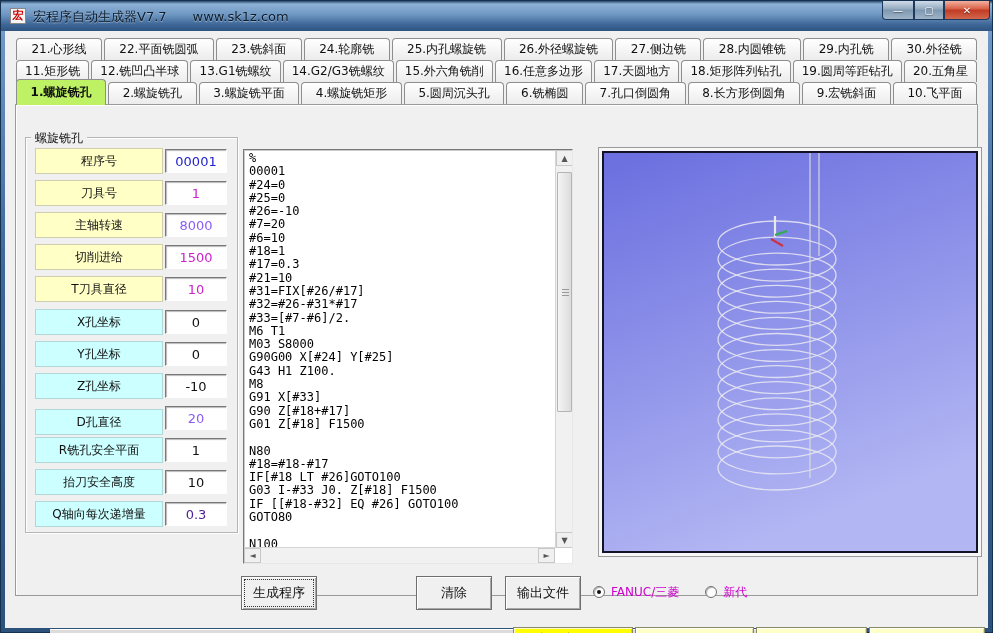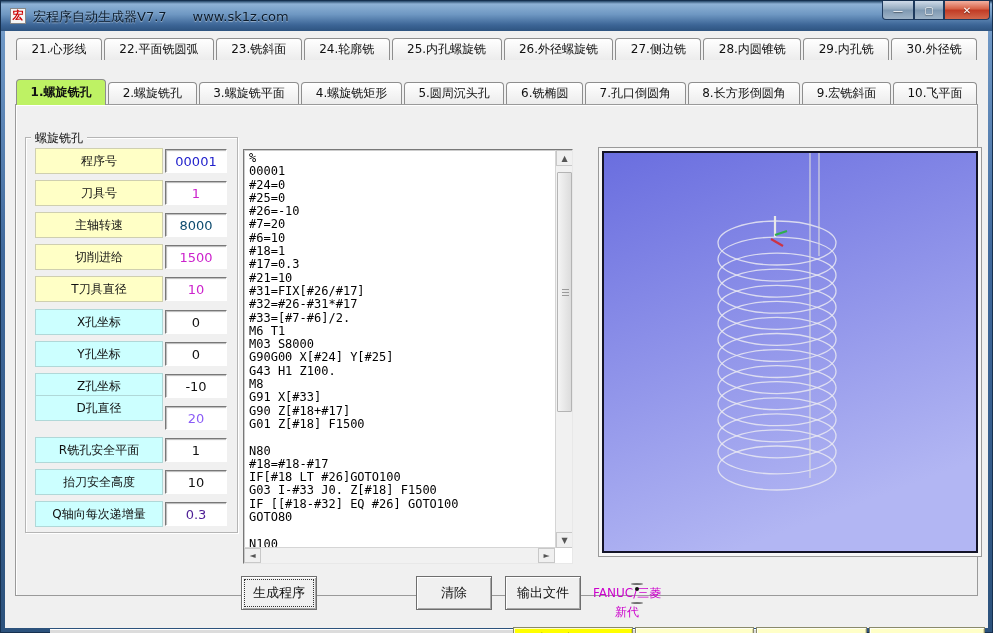--- a/index.html
+++ b/index.html
@@ -56,21 +56,21 @@
   .sb-btn { position:absolute; width:17px; height:16px; background:#f0f0f0; border:1px solid #c8c8c8;
     display:flex; align-items:center; justify-content:center; font-size:8px; color:#555; }
   .sb-thumb { position:absolute; left:1px; width:15px; background:linear-gradient(90deg,#f4f4f4,#dcdcdc); border:1px solid #b4b4b4; border-radius:1px; }
   .sb-grip { position:absolute; left:4px; top:50%; width:7px; height:1px; background:#9a9a9a; box-shadow:0 3px 0 #9a9a9a, 0 -3px 0 #9a9a9a; }
 
   
   .pushbtn { position:absolute; top:545px; height:34px; background:#f0f0f0; border:1px solid #6e6e6e;
     box-shadow:inset 1px 1px 0 #ffffff, inset -1px -1px 0 #a8a8a8; display:flex; align-items:center; justify-content:center; font-size:13px; }
   .pushbtn.focused { outline:1px dotted #333; outline-offset:-4px; }
 
-  .radio-row { position:absolute; left:588px; top:552px; height:18px; display:flex; align-items:center;flex-direction:column; }
+  .radio-row { position:absolute; left:588px; top:552px; height:18px; display:flex; align-items:center; }
   .radio { width:12px; height:12px; border-radius:50%; background:#fff; border:1px solid #707070;
     box-shadow:inset 1px 1px 1px rgba(0,0,0,.3); margin-right:6px; position:relative; }
   .radio .dot { position:absolute; left:3px; top:3px; width:4px; height:4px; border-radius:50%; background:#111; }
   .radio-label { color:#cc00cc; font-size:12px; margin-right:26px; white-space:nowrap; }
 
   
   .preview { position:absolute; left:593px; top:116px; width:384px; height:410px; background:#f7f7f7;
     border:1px solid #9a9a9a; padding:3px; }
   .preview-inner { width:100%; height:100%; border:2px solid #131327; }
 
@@ -105,20 +105,32 @@
         <div class="tab">22.平面铣圆弧</div>
         <div class="tab">23.铣斜面</div>
         <div class="tab">24.轮廓铣</div>
         <div class="tab">25.内孔螺旋铣</div>
         <div class="tab">26.外径螺旋铣</div>
         <div class="tab">27.侧边铣</div>
         <div class="tab">28.内圆锥铣</div>
         <div class="tab">29.内孔铣</div>
         <div class="tab">30.外径铣</div>
       </div>
+    <div class="tabrow" id="tabrow2" style="top:29px;">
+        <div class="tab">11.矩形铣</div>
+        <div class="tab">12.铣凹凸半球</div>
+        <div class="tab">13.G1铣螺纹</div>
+        <div class="tab">14.G2/G3铣螺纹</div>
+        <div class="tab">15.外六角铣削</div>
+        <div class="tab">16.任意多边形</div>
+        <div class="tab">17.天圆地方</div>
+        <div class="tab">18.矩形阵列钻孔</div>
+        <div class="tab">19.圆周等距钻孔</div>
+        <div class="tab">20.五角星</div>
+      </div>
     <div class="tabrow" id="tabrow3" style="top:51px; z-index:4;">
         <div class="tab active">1.螺旋铣孔</div>
         <div class="tab">2.螺旋铣孔</div>
         <div class="tab">3.螺旋铣平面</div>
         <div class="tab">4.螺旋铣矩形</div>
         <div class="tab">5.圆周沉头孔</div>
         <div class="tab">6.铣椭圆</div>
         <div class="tab">7.孔口倒圆角</div>
         <div class="tab">8.长方形倒圆角</div>
         <div class="tab">9.宏铣斜面</div>
@@ -128,32 +140,32 @@
     <div class="tabpage"></div>
 
     <div class="groupbox-legend">螺旋铣孔</div>
     <div class="groupbox"></div>
     <div id="form-rows">
         <div class="frow-label y" style="top: 117px;">程序号</div>
         <input class="frow-input" value="00001" style="top: 118px; color: rgb(34, 34, 204);">
         <div class="frow-label y" style="top: 149px;">刀具号</div>
         <input class="frow-input" value="1" style="top: 150px; color: rgb(204, 34, 204);">
         <div class="frow-label y" style="top: 181px;">主轴转速</div>
-        <input class="frow-input" value="8000" style="top: 182px; color: #0c4a6e;">
+        <input class="frow-input" value="8000" style="top: 182px; color: #8b5cf6;">
         <div class="frow-label y" style="top: 213px;">切削进给</div>
         <input class="frow-input" value="1500" style="top: 214px; color: rgb(204, 34, 204);">
         <div class="frow-label y" style="top: 245px;">T刀具直径</div>
         <input class="frow-input" value="10" style="top: 246px; color: rgb(204, 34, 204);">
         <div class="frow-label c" style="top: 278px;">X孔坐标</div>
         <input class="frow-input" value="0" style="top: 279px; color: rgb(17, 17, 17);">
         <div class="frow-label c" style="top: 310px;">Y孔坐标</div>
         <input class="frow-input" value="0" style="top: 311px; color: rgb(17, 17, 17);">
         <div class="frow-label c" style="top: 342px;">Z孔坐标</div>
         <input class="frow-input" value="-10" style="top: 343px; color: rgb(17, 17, 17);">
-        <div class="frow-label c" style="top: 364px;">D孔直径</div>
+        <div class="frow-label c" style="top: 378px;">D孔直径</div>
         <input class="frow-input" value="20" style="top: 375px; color: #8b5cf6;">
         <div class="frow-label c" style="top: 406px;">R铣孔安全平面</div>
         <input class="frow-input" value="1" style="top: 407px; color: rgb(17, 17, 17);">
         <div class="frow-label c" style="top: 438px;">抬刀安全高度</div>
         <input class="frow-input" value="10" style="top: 439px; color: rgb(17, 17, 17);">
         <div class="frow-label c" style="top: 470px;">Q轴向每次递增量</div>
         <input class="frow-input" value="0.3" style="top: 471px; color: #4c1d95;">
       </div>
 
     <div class="codebox">

